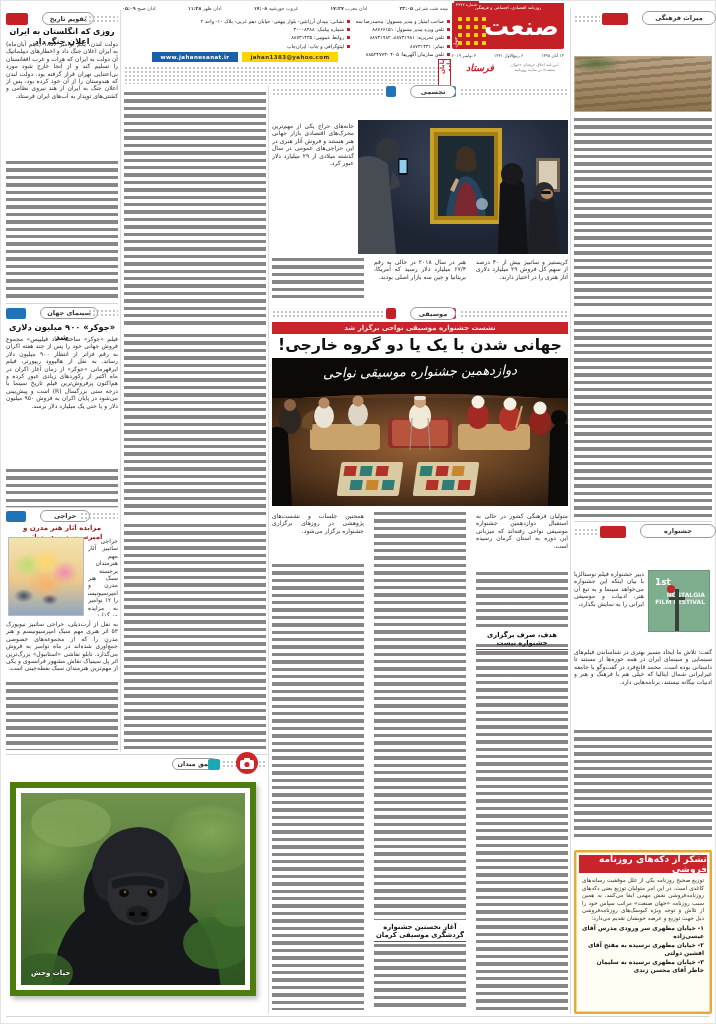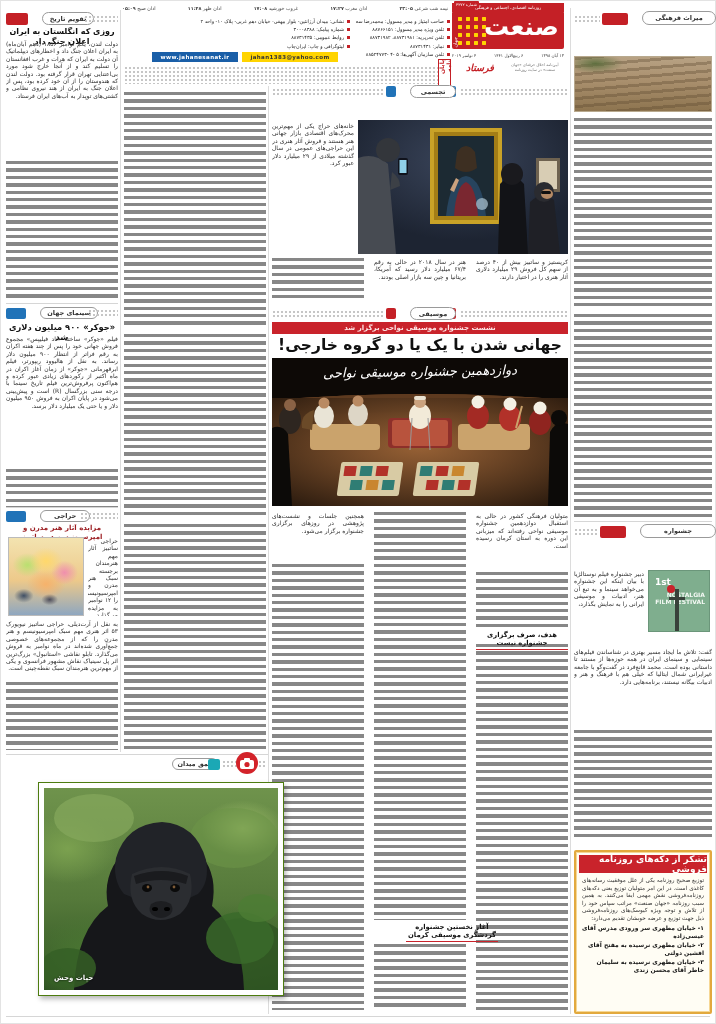--- a/index.html
+++ b/index.html
@@ -113,21 +113,21 @@
   #mus-headline { left:272px; top:335px; width:296px; font-size:15.5px; line-height:21px; }
   #music-image { left:272px; top:358px; width:296px; height:148px; overflow:hidden; background:#120d0a; }
   .mcol { width:92px; }
   #mus-col-r  { left:476px; top:512px; height:58px; }
   #mus-fill-r1{ left:476px; top:572px; width:92px; height:56px; }
   #mus-sub-r  { left:476px; top:631px; width:92px; font-size:6.8px; font-weight:bold; text-align:center;
                 border-bottom:1px solid #c9232b; padding-bottom:2px; color:#111; }
   #mus-fill-r2{ left:476px; top:644px; width:92px; height:366px; }
   #mus-fill-m1{ left:374px; top:512px; width:92px; height:408px; }
   #mus-sub-m  { left:374px; top:923px; width:92px; font-size:6.8px; font-weight:bold; text-align:center;
-                border-bottom:1px solid #c9232b; padding-bottom:2px; color:#111;margin-left:32px; }
+                border-bottom:1px solid #c9232b; padding-bottom:2px; color:#111; }
   #mus-fill-m2{ left:374px; top:944px; width:92px; height:66px; }
   #mus-col-l  { left:272px; top:512px; height:50px; }
   #mus-fill-l { left:272px; top:564px; width:92px; height:446px; }
 
   
   #her-headline { left:574px; top:28px; width:138px; font-size:8.3px; line-height:11px; }
   #heritage-image { left:574px; top:56px; width:138px; height:56px; border:1px solid #b8a98e;
     background:
       radial-gradient(40px 14px at 15% 12%, rgba(90,110,60,.9), transparent 70%),
       repeating-linear-gradient(175deg, rgba(90,70,45,.35) 0 3px, transparent 3px 8px),
@@ -156,22 +156,22 @@
   #thanks-body { margin:4px 6px 0 6px; font-size:5.7px; line-height:7.6px; text-align:justify; color:#333; }
   .thanks-item { margin:1px 6px 0 6px; font-size:6px; line-height:8px; font-weight:bold; color:#111; }
 
   
   #pho-rule { left:6px; top:754px; width:262px; }
   #pho-pill { left:160px; top:758px; width:46px; height:12px; }
   #pho-blk  { left:208px; top:759px; width:12px; height:11px; }
   #pho-dots { left:222px; top:760px; width:44px; height:8px; }
   #camera-badge { left:236px; top:752px; width:22px; height:22px; background:#d3232a; border-radius:50%;
                   display:flex; align-items:center; justify-content:center; }
-  #gorilla-frame { left:10px; top:782px; width:246px; height:214px; background:#fff; border:1px solid #4d7c0f;
-                   box-shadow:2px 3px 5px rgba(0,0,0,.28); padding:5px;margin-left:28px; }
+  #gorilla-frame { left:10px; top:782px; width:246px; height:214px; background:#fff; border:6px solid #4d7c0f;
+                   box-shadow:2px 3px 5px rgba(0,0,0,.28); padding:5px; }
   #gorilla-image { position:relative; width:100%; height:100%; overflow:hidden;
     background:
       radial-gradient(60px 40px at 85% 20%, #9fbf6a, transparent 70%),
       radial-gradient(70px 50px at 10% 30%, #7ba14f, transparent 70%),
       radial-gradient(80px 60px at 20% 85%, #4c7a33, transparent 75%),
       radial-gradient(90px 60px at 80% 80%, #3f6b2c, transparent 75%),
       linear-gradient(180deg, #6f934c 0%, #55793a 55%, #2f5423 100%); }
   #gorilla-caption { position:absolute; left:10px; bottom:8px; color:#fff; font-size:7px; font-weight:bold;
                      text-shadow:0 0 2px #000; }
 

